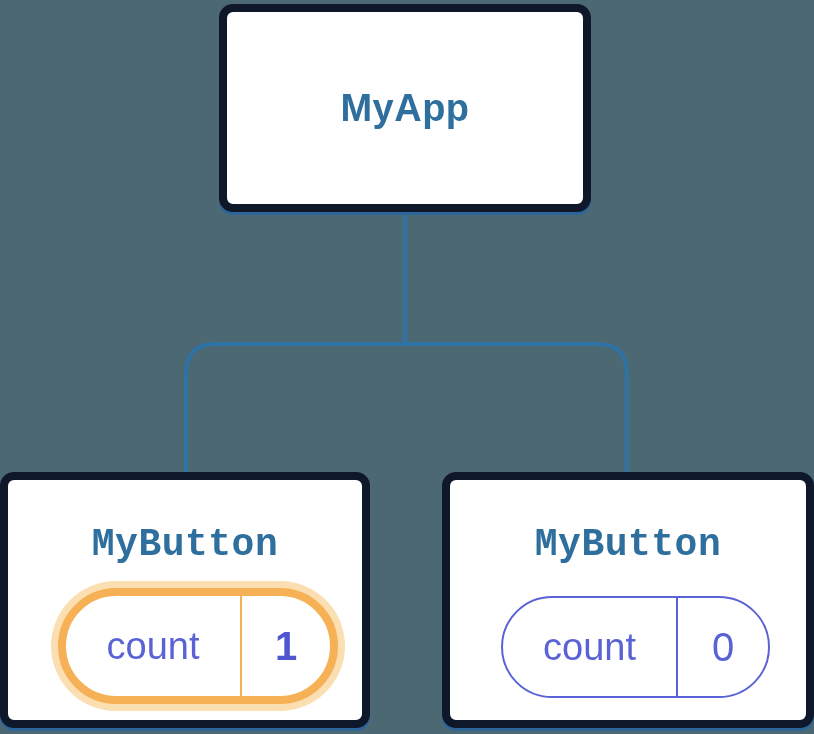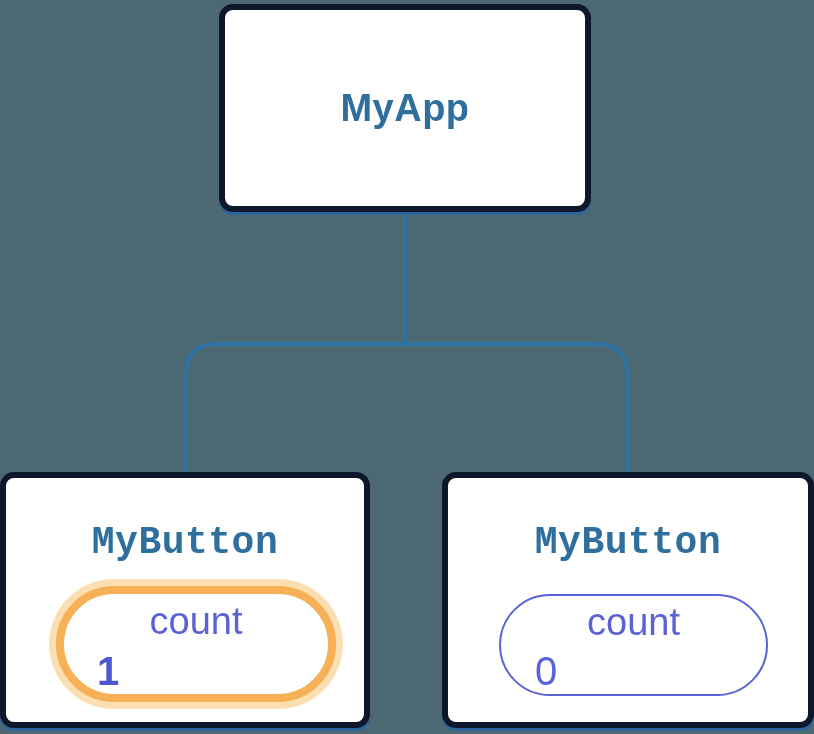--- a/index.html
+++ b/index.html
@@ -12,21 +12,21 @@
     overflow: hidden;
   }
   .connector {
     position: absolute;
     left: 0; top: 0;
     pointer-events: none;
   }
   .card {
     position: absolute;
     background: #ffffff;
-    border: 6px solid #0f172a;
+    border: 8px solid #0f172a;
     border-radius: 14px;
     box-shadow: 0 3px 0 #2d659a;
     box-sizing: border-box;
   }
   .card.root {
     left: 219px; top: 4px;
     width: 372px; height: 208px;
     display: flex;
     align-items: center;
     justify-content: center;
@@ -46,21 +46,20 @@
     top: 44px;
     text-align: center;
     line-height: 42px;
     font-family: Liberation Mono, monospace;
   }
   .pill {
     position: absolute;
     display: flex;
     box-sizing: border-box;
     background: #ffffff;
-    flex-direction: column;
   }
   .pill-highlighted {
     left: 50px; top: 108px;
     width: 280px; height: 116px;
     border: 8px solid #f6b156;
     border-radius: 60px;
     box-shadow: 0 0 0 7px #fbdfb2;
   }
   .pill-plain {
     left: 51px; top: 116px;

